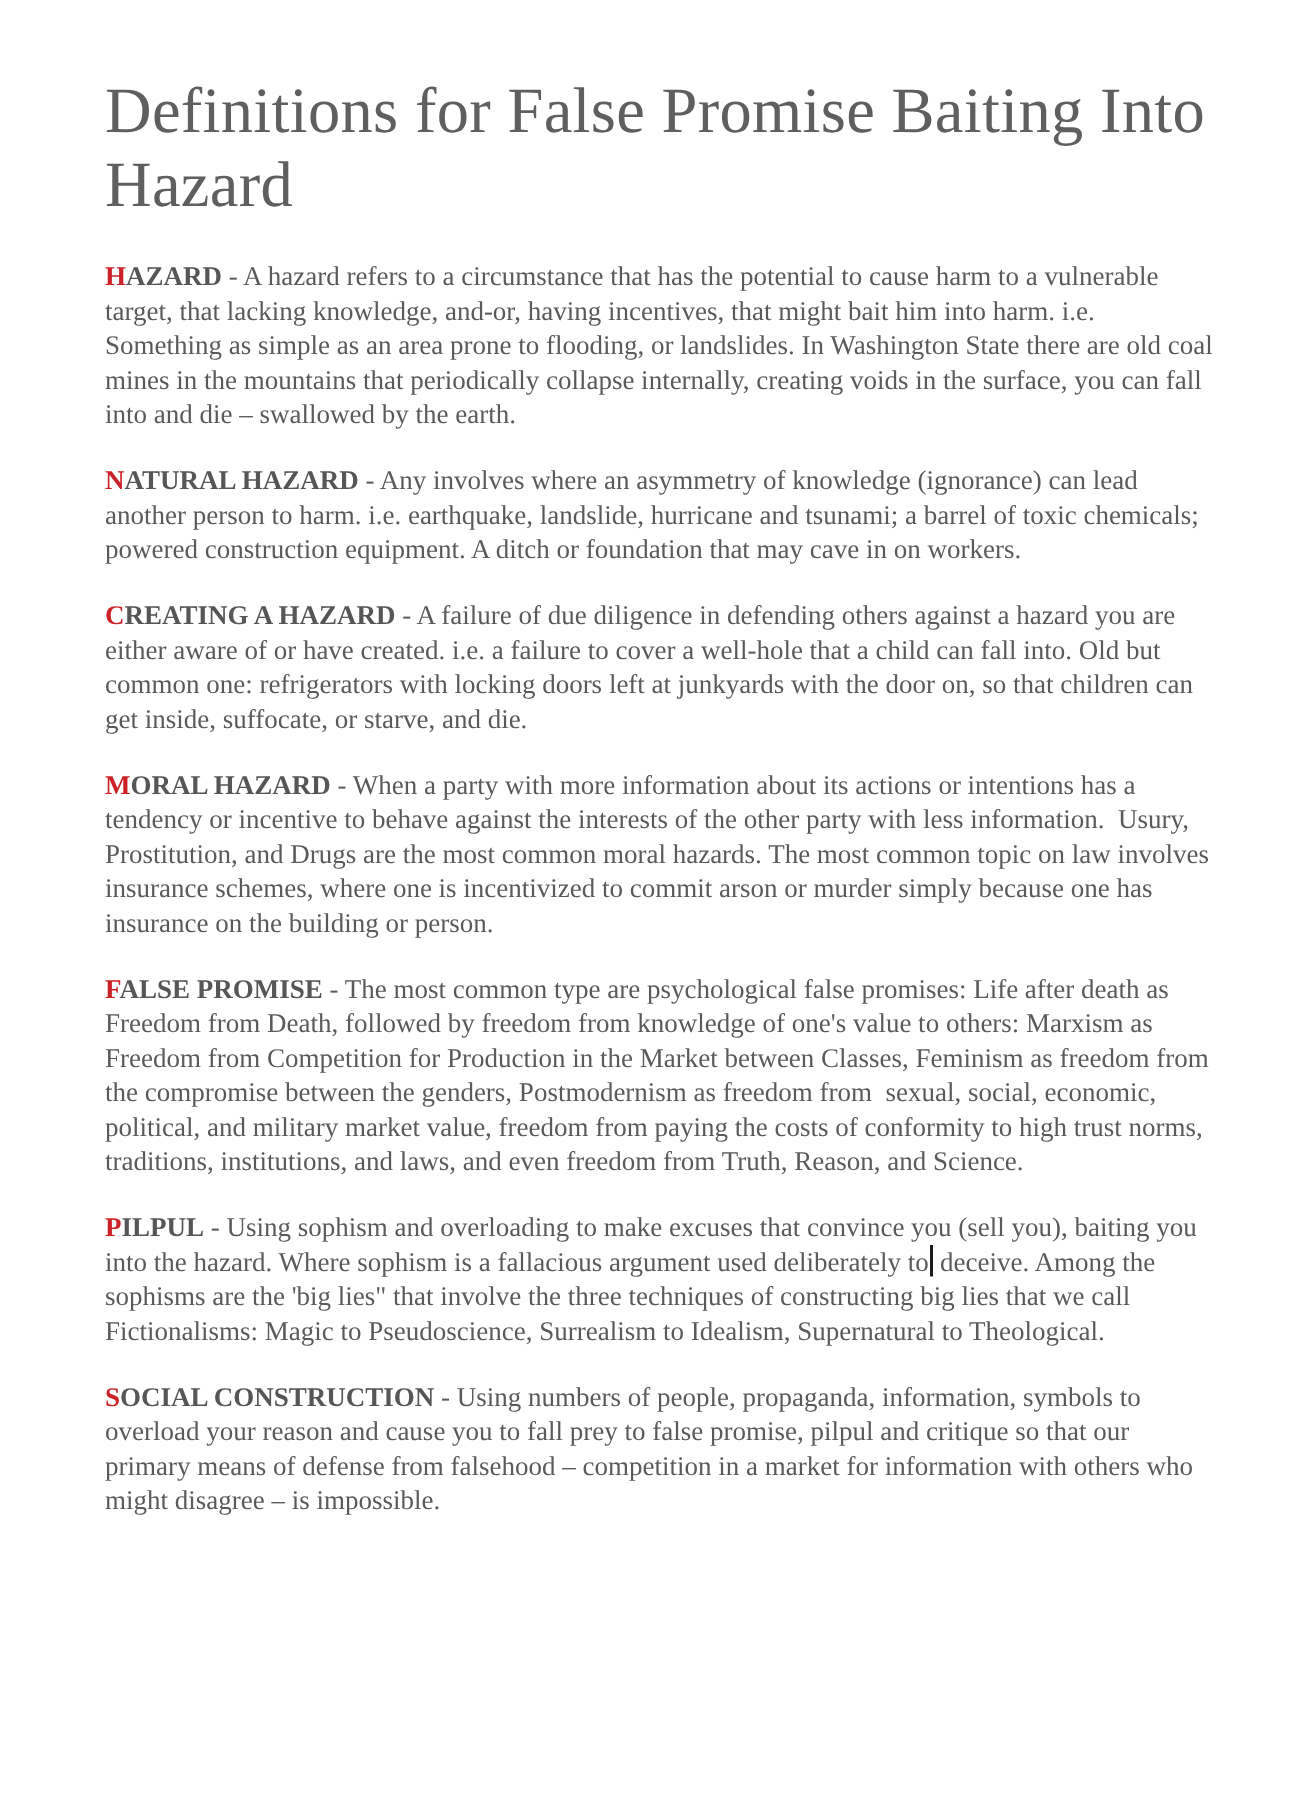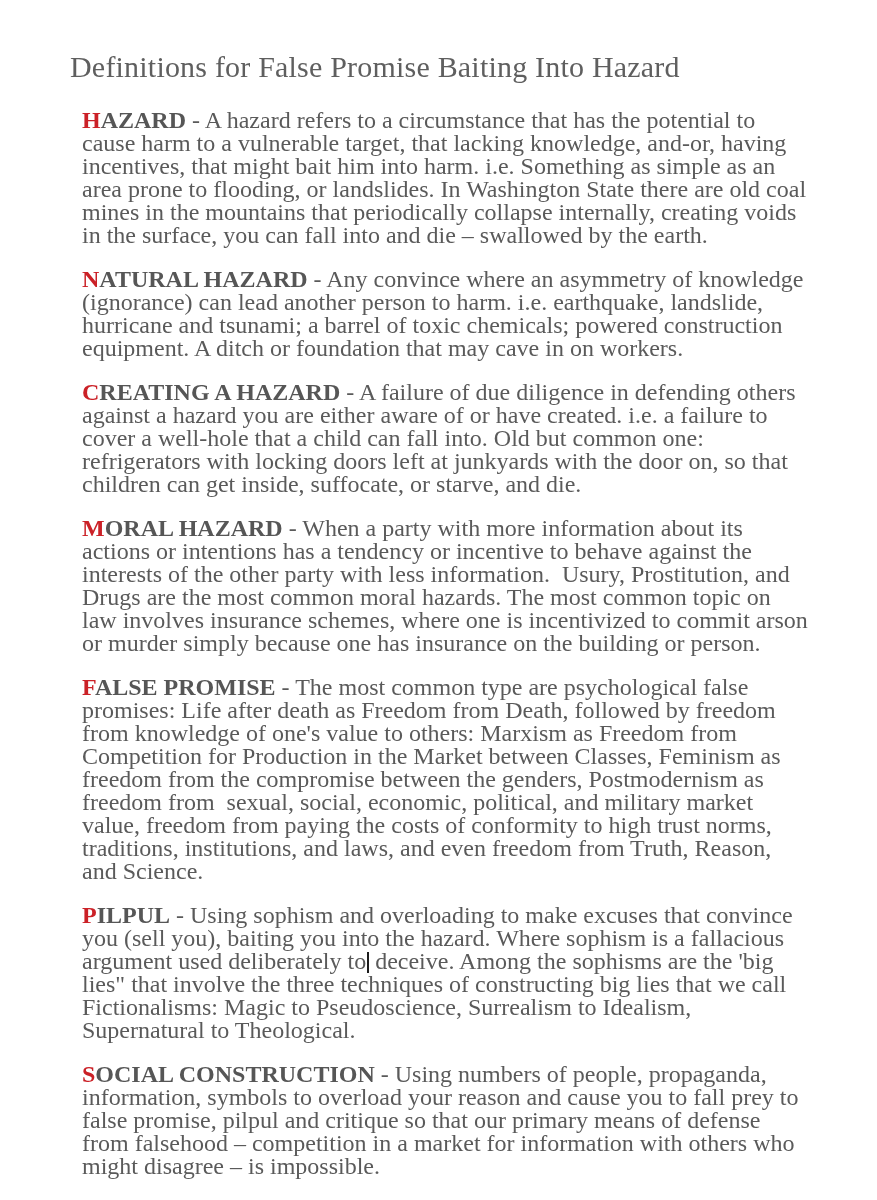--- a/index.html
+++ b/index.html
@@ -15,32 +15,32 @@
   }
   .page {
     box-sizing: border-box;
     width: 877px;
     height: 1200px;
     background: #ffffff;
     padding: 50px 66px 0 70px;
   }
   .doc-title {
     font-family: "Liberation Serif", serif;
-    font-size: 30px;
+    font-size: 43px;
     font-weight: normal;
     line-height: 1.15;
     color: var(--title-gray, #5f5f5f);
     margin: 0 0 24px 0;
     letter-spacing: 0.2px;
   }
   .def {
-    font-size: 24px;
+    font-size: 18px;
     line-height: 23px;
     color: var(--text-gray, #5a5a5a);
-    margin: 0 0 21px 12px;
+    margin: 0 0 21px 0;
     white-space: pre-wrap;
   }
   .initial {
     font-weight: bold;
     color: var(--accent-red, #cb2127);
   }
   .term {
     font-weight: bold;
     color: var(--term-gray, #565656);
   }
@@ -55,21 +55,21 @@
 </style>
 </head>
 <body>
 
 <div class="page">
 
   <h1 class="doc-title">Definitions for False Promise Baiting Into Hazard</h1>
 
   <p class="def"><span class="initial">H</span><span class="term">AZARD</span><span class="body-text"> - A hazard refers to a circumstance that has the potential to cause harm to a vulnerable target, that lacking knowledge, and-or, having incentives, that might bait him into harm. i.e. Something as simple as an area prone to flooding, or landslides. In Washington State there are old coal mines in the mountains that periodically collapse internally, creating voids in the surface, you can fall into and die – swallowed by the earth.</span></p>
 
-  <p class="def"><span class="initial">N</span><span class="term">ATURAL HAZARD</span><span class="body-text"> - Any convince where an asymmetry of knowledge (ignorance) can lead another person to harm. i.e. earthquake, landslide, hurricane and tsunami; a barrel of toxic chemicals; powered construction equipment. A ditch or foundation that may cave in on workers.</span></p>
+  <p class="def"><span class="initial">N</span><span class="term">ATURAL HAZARD</span><span class="body-text"> - Any involves where an asymmetry of knowledge (ignorance) can lead another person to harm. i.e. earthquake, landslide, hurricane and tsunami; a barrel of toxic chemicals; powered construction equipment. A ditch or foundation that may cave in on workers.</span></p>
 
   <p class="def"><span class="initial">C</span><span class="term">REATING A HAZARD</span><span class="body-text"> - A failure of due diligence in defending others against a hazard you are either aware of or have created. i.e. a failure to cover a well-hole that a child can fall into. Old but common one: refrigerators with locking doors left at junkyards with the door on, so that children can get inside, suffocate, or starve, and die.</span></p>
 
   <p class="def"><span class="initial">M</span><span class="term">ORAL HAZARD</span><span class="body-text"> - When a party with more information about its actions or intentions has a tendency or incentive to behave against the interests of the other party with less information.  Usury, Prostitution, and Drugs are the most common moral hazards. The most common topic on law involves insurance schemes, where one is incentivized to commit arson or murder simply because one has insurance on the building or person.</span></p>
 
   <p class="def"><span class="initial">F</span><span class="term">ALSE PROMISE</span><span class="body-text"> - The most common type are psychological false promises: Life after death as Freedom from Death, followed by freedom from knowledge of one's value to others: Marxism as Freedom from Competition for Production in the Market between Classes, Feminism as freedom from the compromise between the genders, Postmodernism as freedom from  sexual, social, economic, political, and military market value, freedom from paying the costs of conformity to high trust norms, traditions, institutions, and laws, and even freedom from Truth, Reason, and Science.</span></p>
 
   <p class="def"><span class="initial">P</span><span class="term">ILPUL</span><span class="body-text"> - Using sophism and overloading to make excuses that convince you (sell you), baiting you into the hazard. Where sophism is a fallacious argument used deliberately to</span><span class="caret"></span><span class="body-text"> deceive. Among the sophisms are the 'big lies" that involve the three techniques of constructing big lies that we call Fictionalisms: Magic to Pseudoscience, Surrealism to Idealism, Supernatural to Theological.</span></p>
 
 

